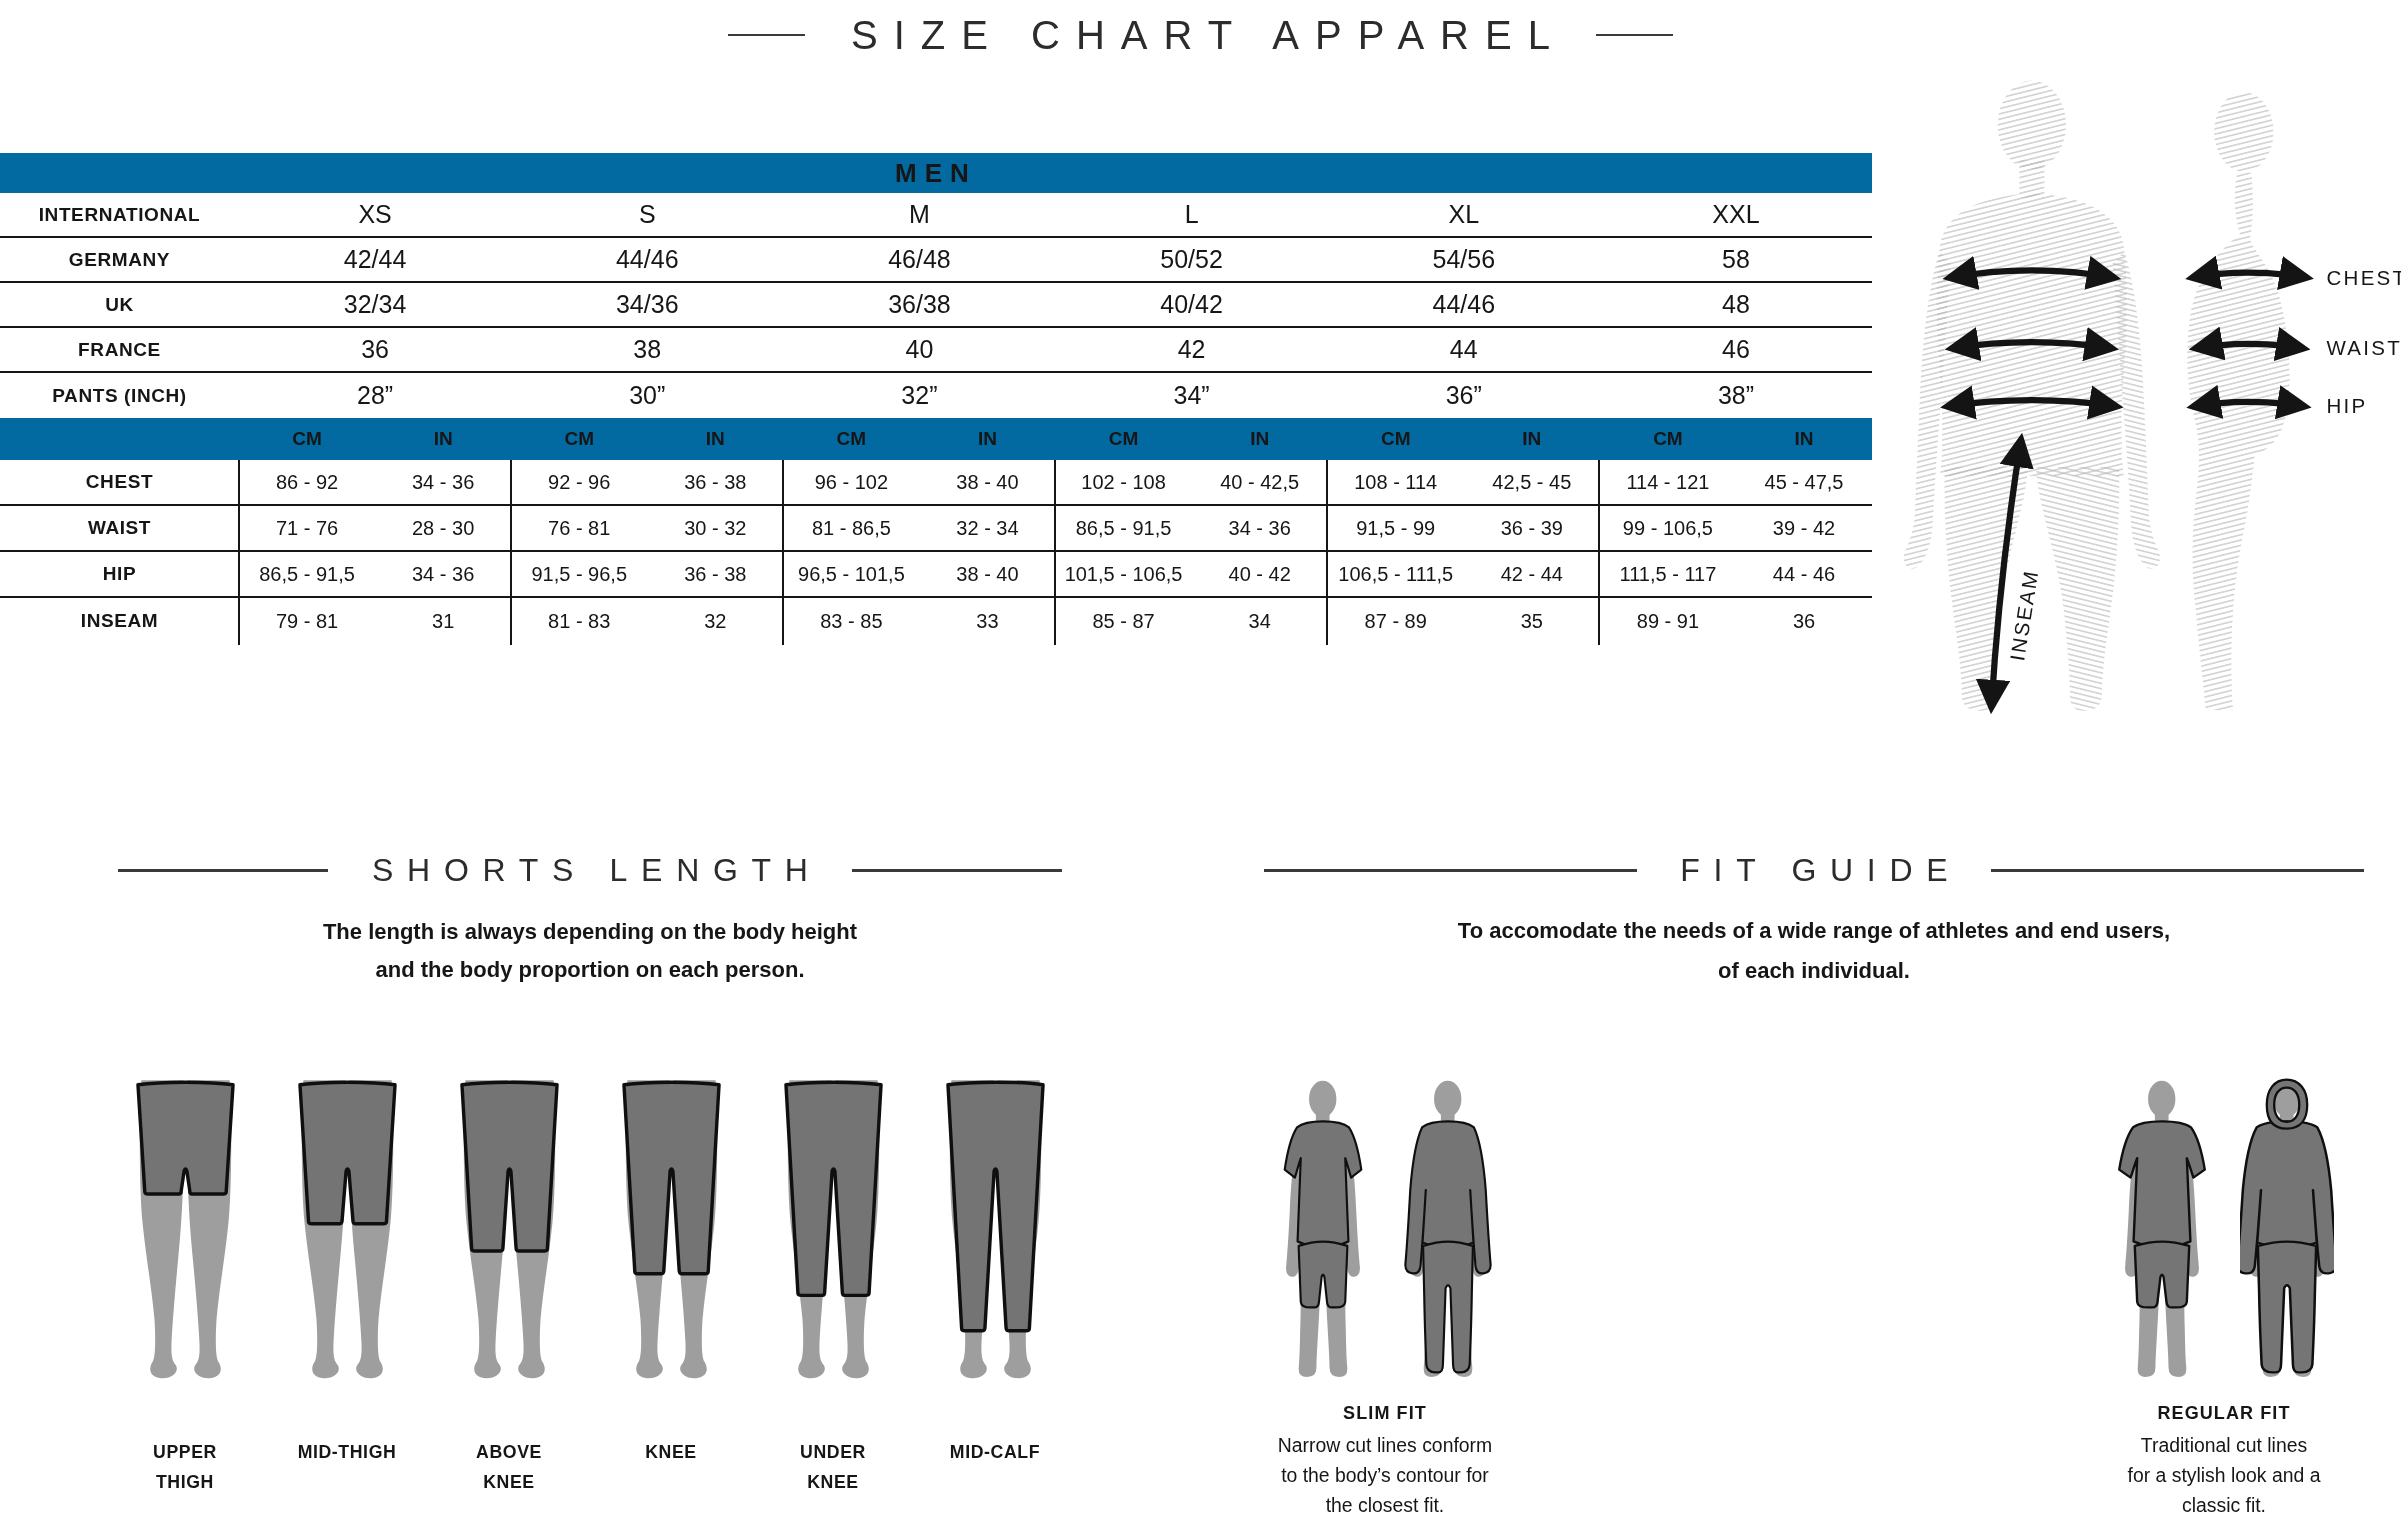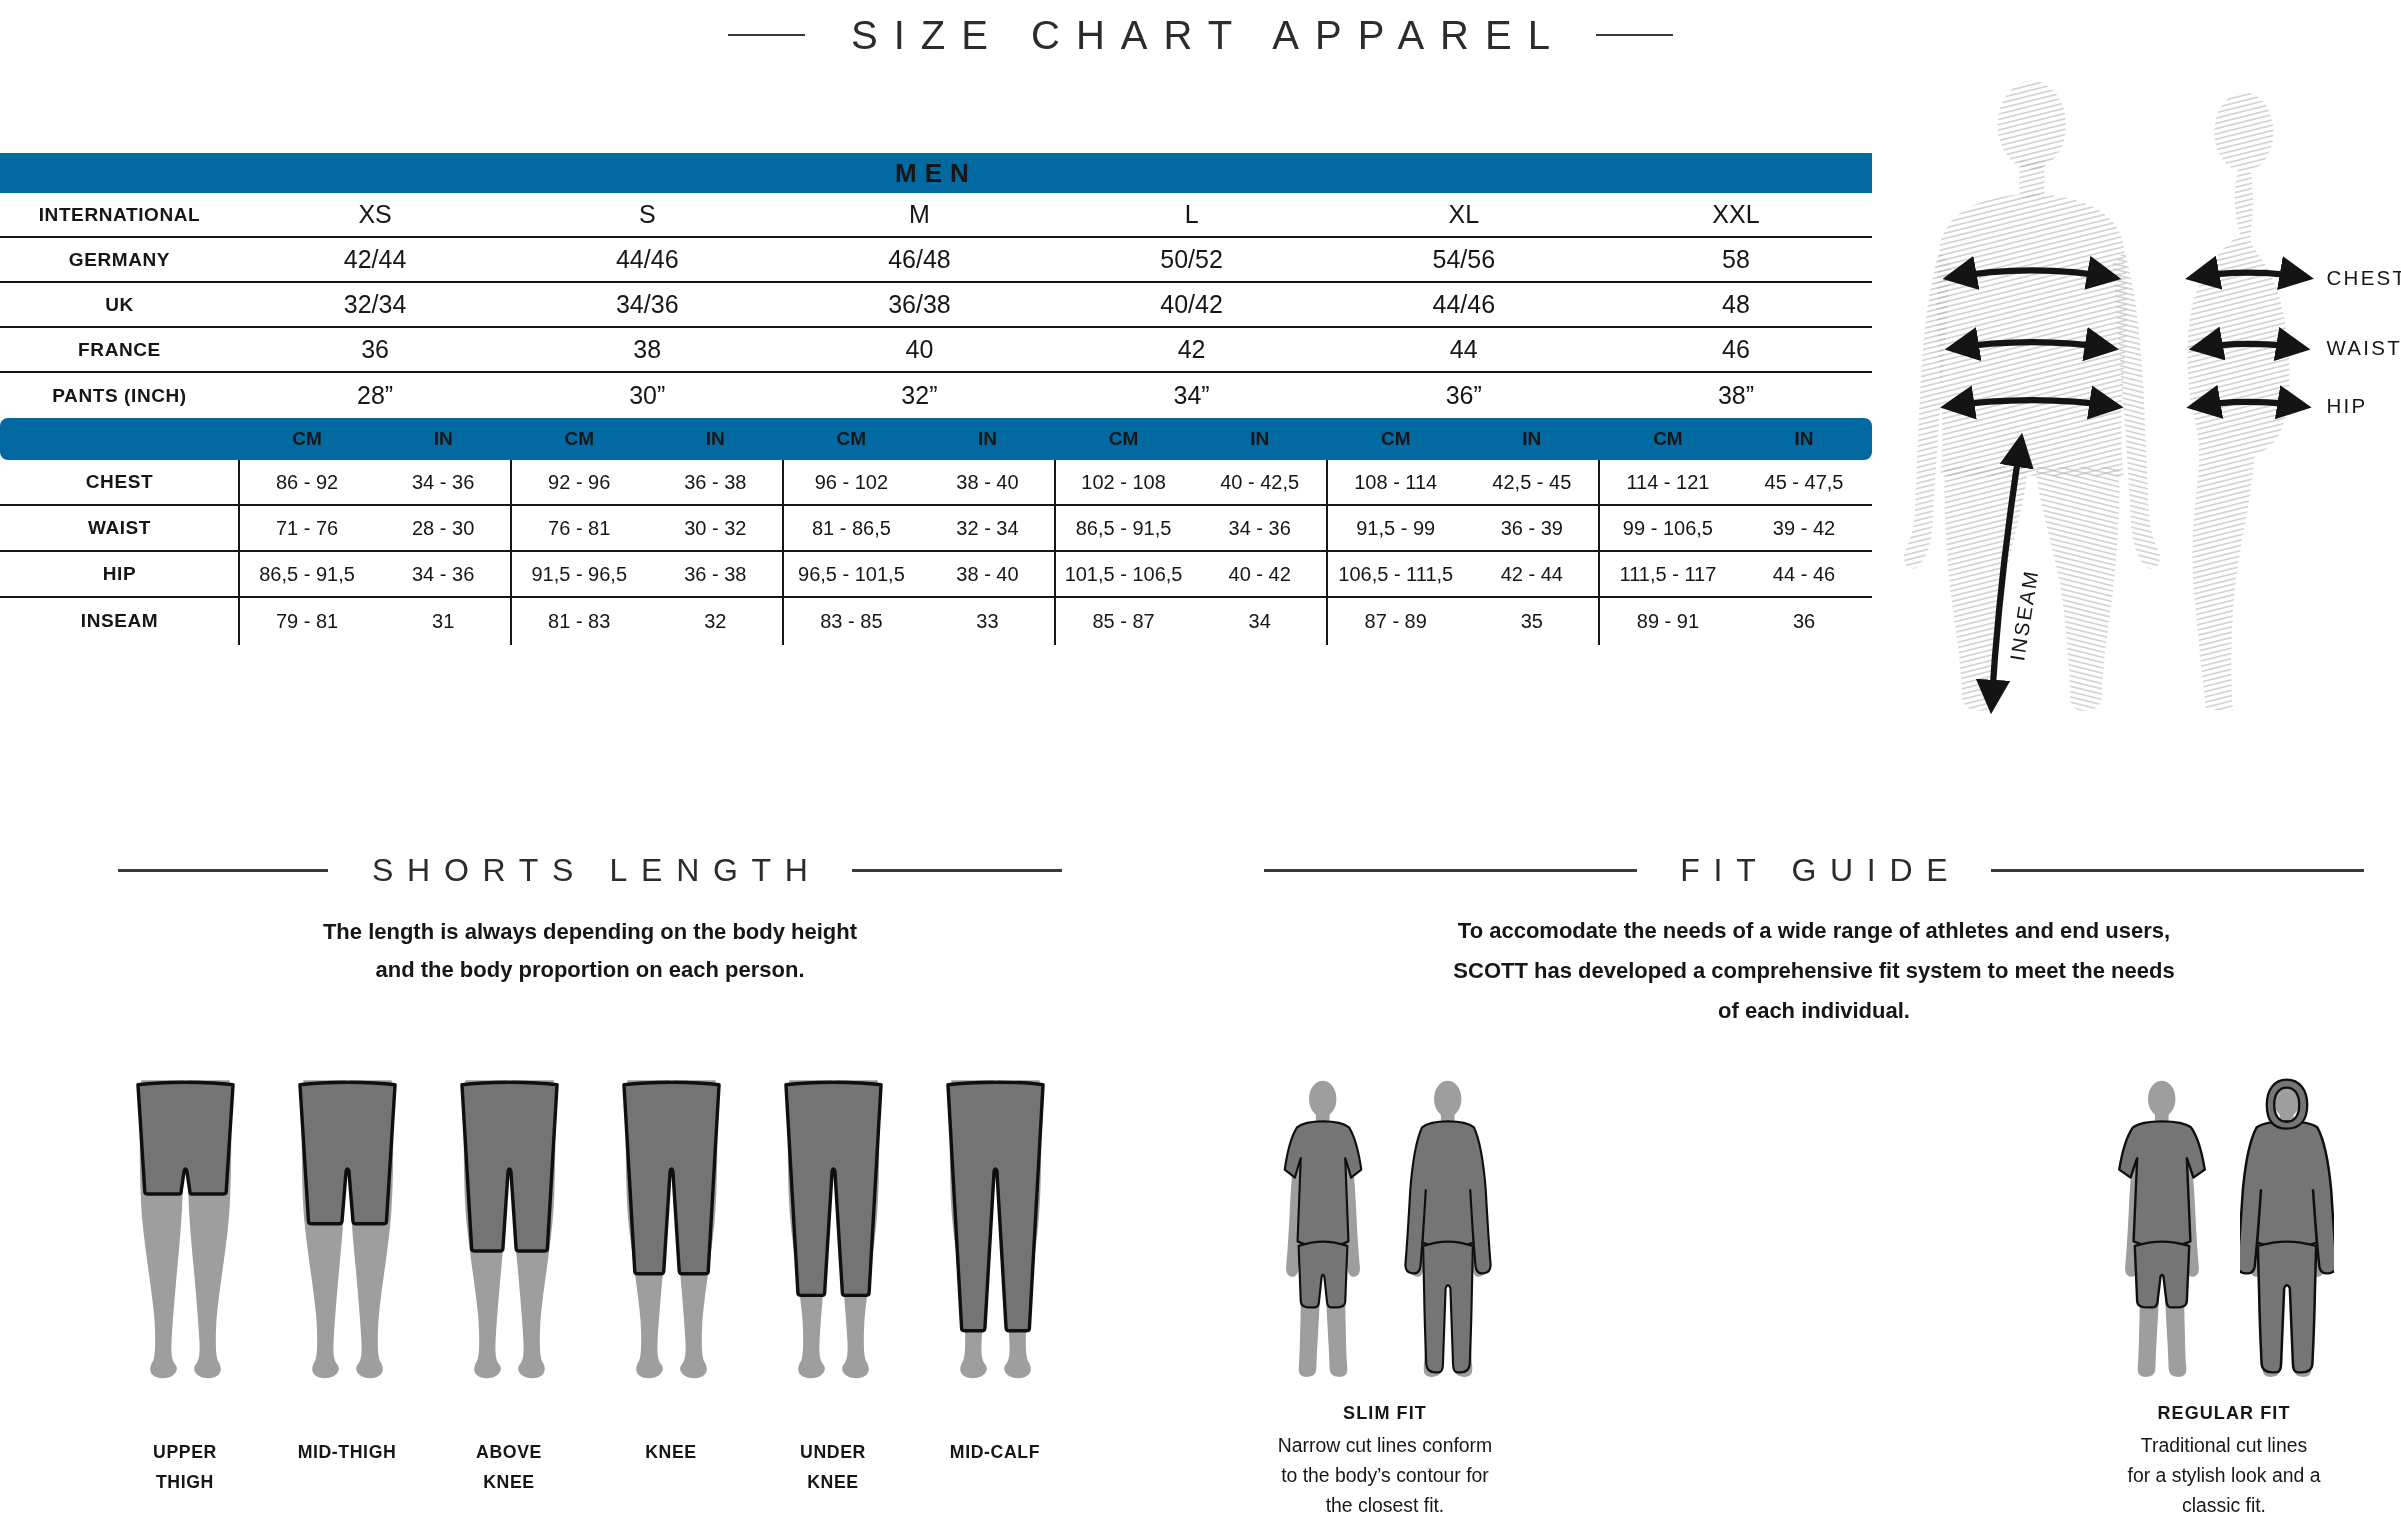--- a/index.html
+++ b/index.html
@@ -20,21 +20,21 @@
   .fit-title-row .rule{ width:373px; }
 
   
   .men-table{ position:absolute; left:0; top:153px; width:1872px; }
   .band{ background:#0369a1; display:flex; align-items:center; }
   .men-band{ height:40px; justify-content:center; font-weight:bold; font-size:26px; letter-spacing:8px; }
   .size-row{ display:flex; align-items:center; height:45px; }
   .size-row.bb{ border-bottom:2.3px solid #151515; }
   .lbl{ flex:0 0 239px; text-align:center; font-weight:bold; font-size:19px; letter-spacing:0.6px; }
   .size-row .val{ flex:1; text-align:center; font-size:25px; }
-  .units-band{ height:42px; font-weight:bold; font-size:19px;border-radius:8px; }
+  .units-band{ height:42px; font-weight:bold; font-size:19px; }
   .pair{ flex:1; display:flex; }
   .pair span{ flex:1; text-align:center; }
   .measure{ position:relative; }
   .m-row{ display:flex; align-items:center; height:46px; }
   .m-row.bb{ border-bottom:2.3px solid #151515; }
   .m-row .pair span{ font-size:20px; }
   .vline{ position:absolute; top:0; height:185px; width:2.3px; background:#151515; }
 
   
   .desc{ position:absolute; text-align:center; font-weight:bold; }
@@ -401,21 +401,20 @@
     </div>
   </div>
 
   <div class="title-row fit-title-row">
     <span class="rule"></span>
     <h2 class="sec">FIT GUIDE</h2>
     <span class="rule"></span>
   </div>
   <div class="desc fit-desc">
     <div>To accomodate the needs of a wide range of athletes and end users,</div>
-    <div>SCOTT has developed a comprehensive fit system to meet the needs</div>
     <div>of each individual.</div>
   </div>
 
   <div class="fit-group" style="left:1214px">
     <div class="fit-figs">
       <svg viewBox="0 0 165 540">
         <use href="#fbody"></use>
         <g transform="translate(82.5 0) scale(0.94 1) translate(-82.5 0)">
             <use href="#ftee"></use>
           </g>

